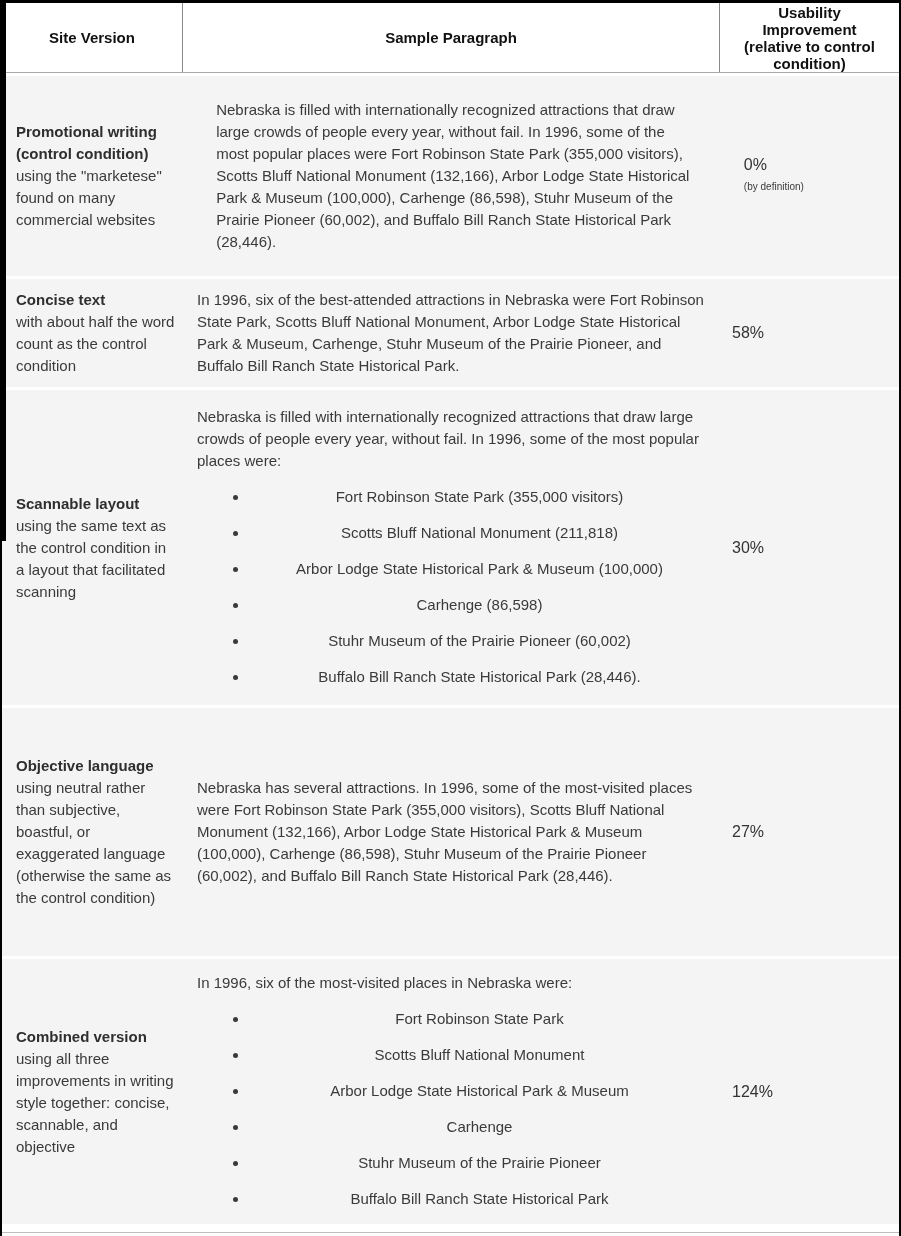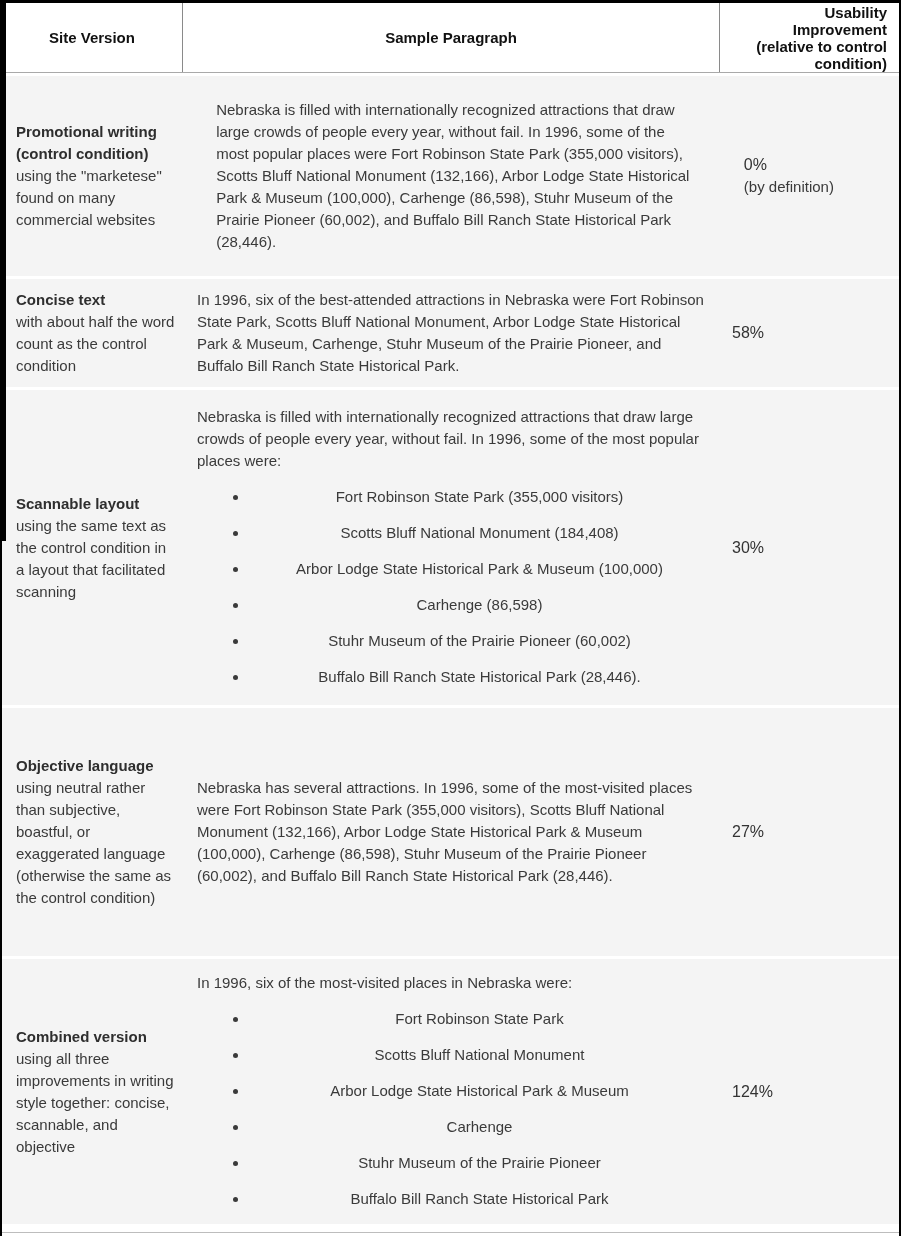--- a/index.html
+++ b/index.html
@@ -44,21 +44,21 @@
     justify-content: center;
     text-align: center;
     font-weight: bold;
     font-size: 15px;
     line-height: 17px;
     color: #111111;
     padding: 12px 10px;
   }
   .th-version   { width: 181px; border-right: 1px solid #8a8a8a; }
   .th-paragraph { width: 537px; border-right: 1px solid #8a8a8a; }
-  .th-improve   { width: 179px; padding: 2px 12px; text-align: right; }
+  .th-improve   { width: 179px; padding: 2px 12px; }
 
   
   .row {
     display: flex;
     align-items: center;
     background: #f4f4f4;
     border-bottom: 3px solid #ffffff;
     font-size: 15px;
     line-height: 22px;
     color: #3a3a3a;
@@ -90,21 +90,21 @@
   }
   .cell-paragraph li { margin-bottom: 14px; }
   .cell-paragraph li:last-child { margin-bottom: 0; }
 
   .cell-improve {
     width: 179px;
     padding: 10px 8px 10px 12px;
     font-size: 16px;
     color: #333333;
   }
-  .improve-note { font-size: 15px; color: #3a3a3a; }
+  .improve-note { font-size: 10px; color: #3a3a3a; }
 </style>
 </head>
 <body>
 
 <div class="frame">
   <div class="scroll-thumb"></div>
 
   <div class="thead">
     <div class="th th-version">Site Version</div>
     <div class="th th-paragraph">Sample Paragraph</div>
@@ -140,21 +140,21 @@
 
   <div class="row r3">
     <div class="cell-version">
       <div class="vtitle">Scannable layout</div>
       <div class="vdesc">using the same text as the control condition in a layout that facilitated scanning</div>
     </div>
     <div class="cell-paragraph">
       <p>Nebraska is filled with internationally recognized attractions that draw large crowds of people every year, without fail. In 1996, some of the most popular places were:</p>
       <ul>
         <li>Fort Robinson State Park (355,000 visitors)</li>
-        <li>Scotts Bluff National Monument (184,408)</li>
+        <li>Scotts Bluff National Monument (211,818)</li>
         <li>Arbor Lodge State Historical Park &amp; Museum (100,000)</li>
         <li>Carhenge (86,598)</li>
         <li>Stuhr Museum of the Prairie Pioneer (60,002)</li>
         <li>Buffalo Bill Ranch State Historical Park (28,446).</li>
       </ul>
     </div>
     <div class="cell-improve">
       <div>30%</div>
     </div>
   </div>

